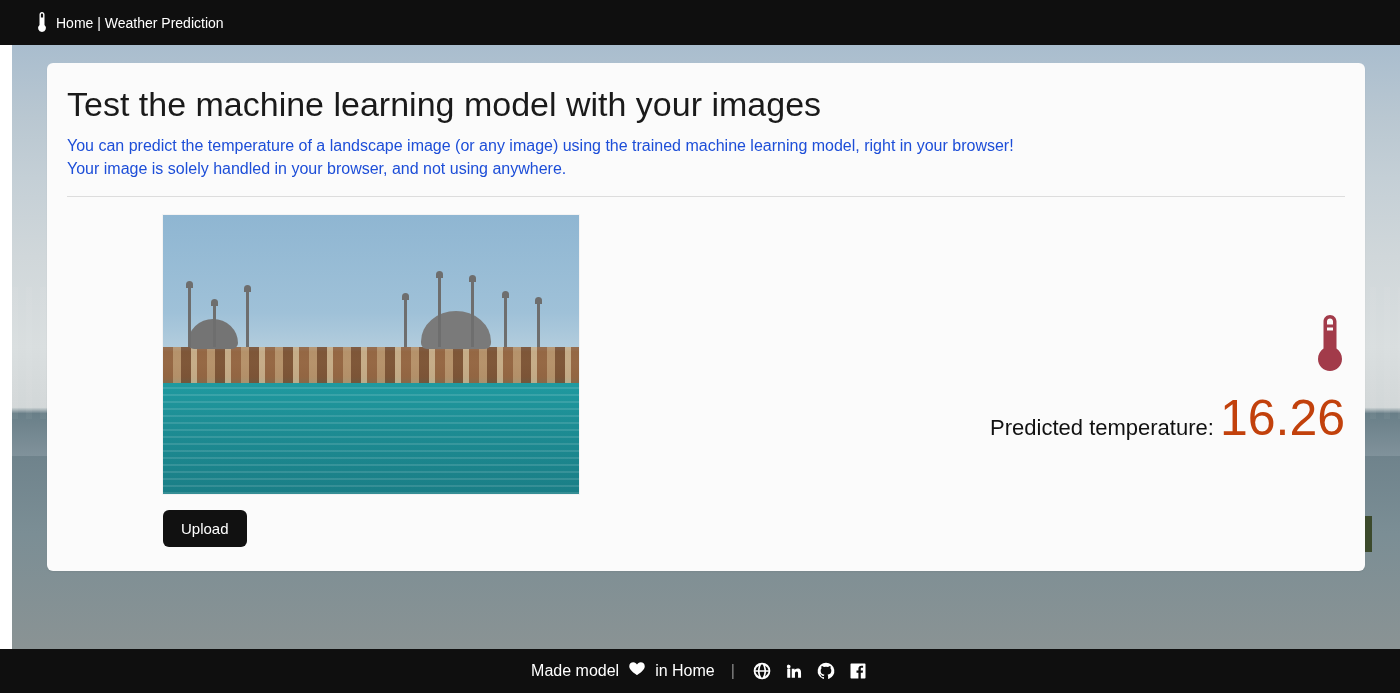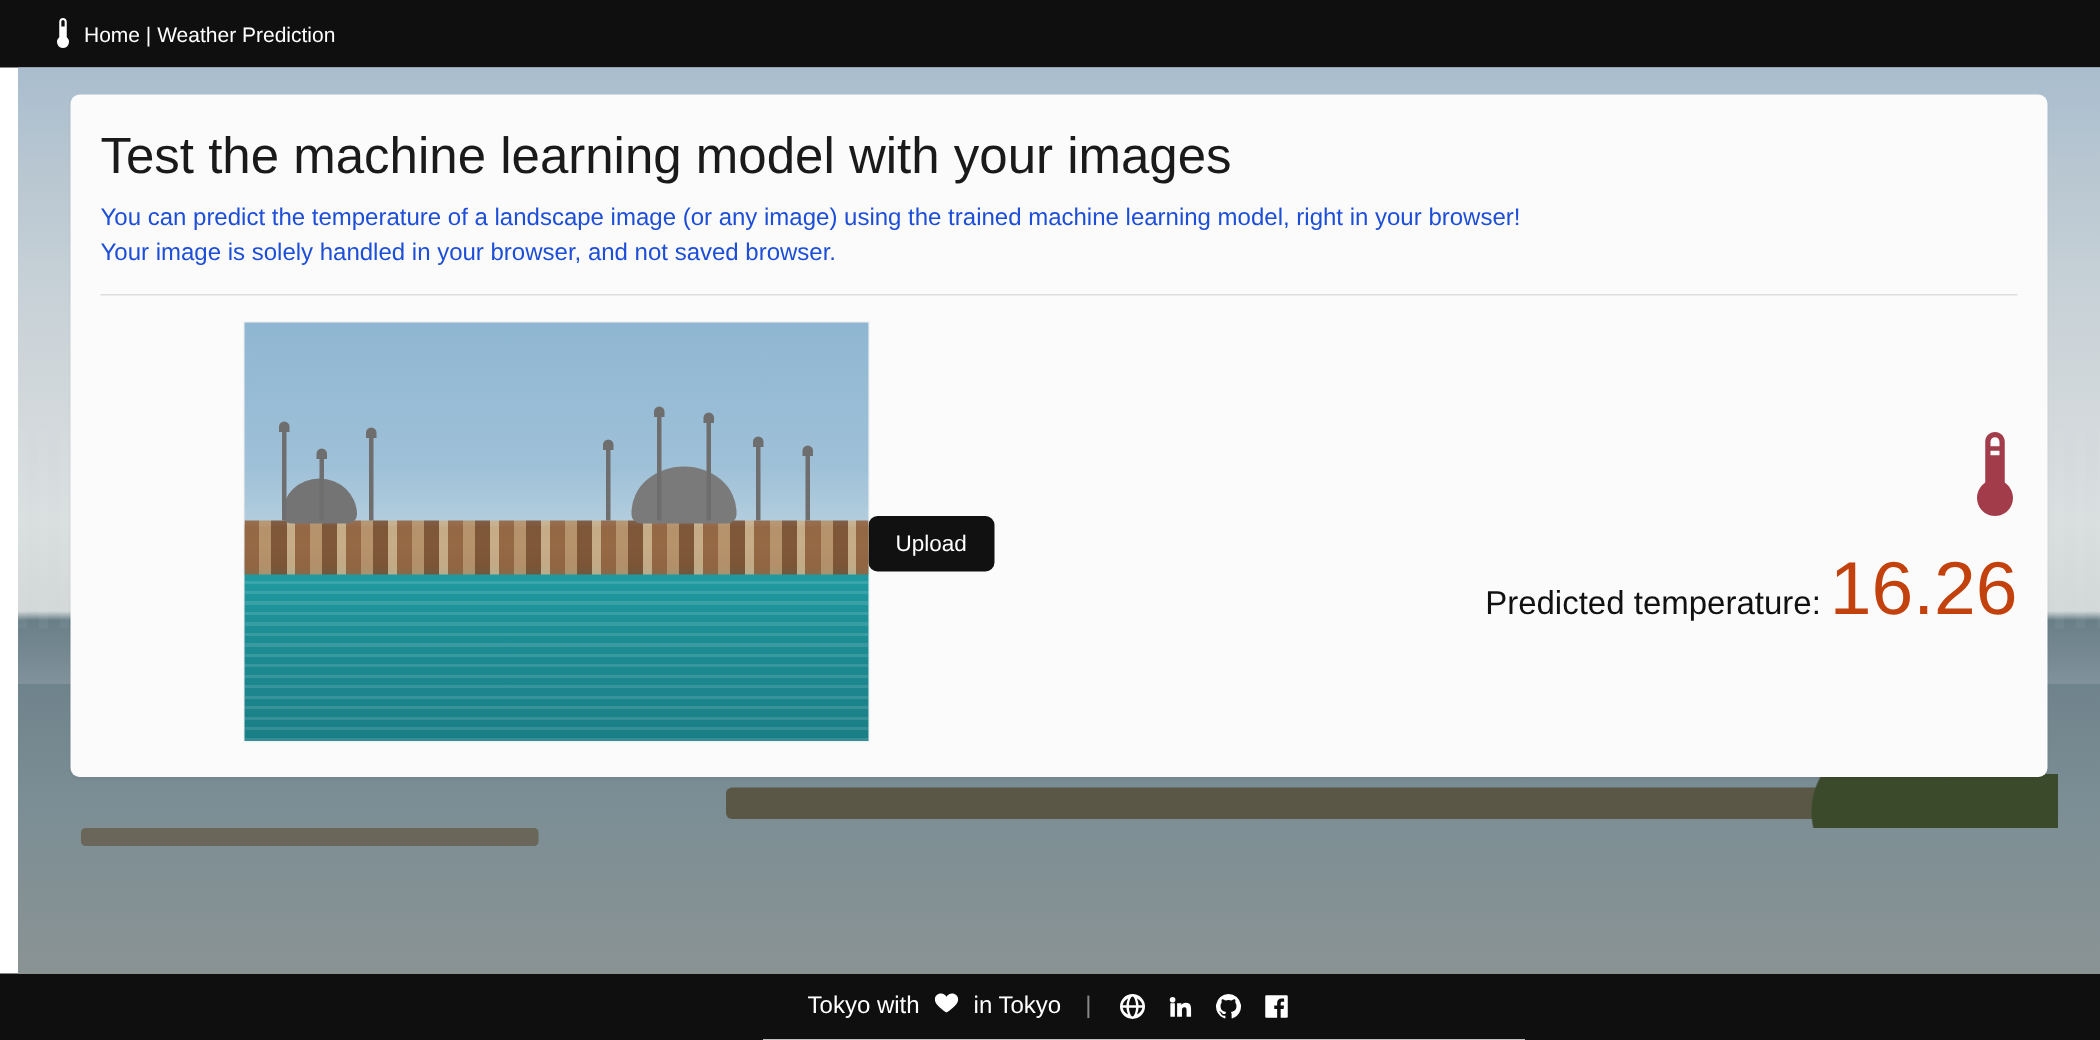--- a/index.html
+++ b/index.html
@@ -77,21 +77,22 @@
       border-top: 1px solid #ddd;
       margin: 16px 0 18px 0;
     }
     .row {
       display: flex;
       align-items: stretch;
     }
     .left-col {
       flex: 0 0 50%;
       display: flex;
-      align-items: center;
+      flex-direction: column;
+      align-items: flex-start;
       padding-left: 96px;
     }
     .preview {
       width: 416px;
       height: 279px;
       position: relative;
       overflow: hidden;
       background: linear-gradient(to bottom,
         #8fb6d2 0%, #9fc1d8 35%, #b3cddd 48%,
         #a18f6e 49%, #b49d7a 53%, #8c7a5e 58%,
@@ -174,21 +175,21 @@
 <div class="bg-area">
   <div class="skyline"></div>
   <div class="water"></div>
   <div class="island1"></div>
   <div class="island2"></div>
   <div class="trees"></div>
 
   <div class="card">
     <h1>Test the machine learning model with your images</h1>
     <p class="desc">You can predict the temperature of a landscape image (or any image) using the trained machine learning model, right in your browser!</p>
-    <p class="desc">Your image is solely handled in your browser, and not saved browser.</p>
+    <p class="desc">Your image is solely handled in your browser, and not using anywhere.</p>
     <hr>
     <div class="row">
       <div class="left-col">
         <div class="preview">
           <div class="city"></div>
           <div class="dome dome2"></div>
           <div class="dome"></div>
           <div class="spire sp1"></div>
             <div class="spire sp2"></div>
             <div class="spire sp3"></div>
@@ -210,27 +211,27 @@
         <div class="pred-line">
           <span class="pred-label">Predicted temperature:</span>
           <span class="pred-value">16.26</span>
         </div>
       </div>
     </div>
   </div>
 </div>
 
 <div class="footer">
-  <span>Tokyo with</span>
+  <span>Made model</span>
   <span class="heart">
     <svg width="16" height="16" viewBox="0 0 24 24">
         <path d="M12 21s-8.5-5.2-11-10.3C-1 6 2 2 6.5 2 9 2 11 3.7 12 5.3 13 3.7 15 2 17.5 2 22 2 25 6 23 10.7 20.5 15.8 12 21 12 21z"></path>
       </svg>
   </span>
-  <span>in Tokyo</span>
+  <span>in Home</span>
   <span class="sep">|</span>
   <a class="ficon">
     <svg width="20" height="20" viewBox="0 0 24 24">
         <path d="M12 2a10 10 0 100 20 10 10 0 000-20zm7.9 9h-3.03a16 16 0 00-1.3-5.45A8.03 8.03 0 0119.9 11zM12 4c1 0 2.47 2.6 2.86 7H9.14C9.53 6.6 11 4 12 4zM8.43 5.55A16 16 0 007.13 11H4.1a8.03 8.03 0 014.33-5.45zM4.1 13h3.03a16 16 0 001.3 5.45A8.03 8.03 0 014.1 13zM12 20c-1 0-2.47-2.6-2.86-7h5.72C14.47 17.4 13 20 12 20zm3.57-1.55A16 16 0 0016.87 13h3.03a8.03 8.03 0 01-4.33 5.45z"></path>
       </svg>
   </a>
   <a class="ficon">
     <svg width="18" height="18" viewBox="0 0 24 24">
         <path d="M4.98 3.5a2.5 2.5 0 11-.02 5.001A2.5 2.5 0 014.98 3.5zM3 9h4v12H3zM9 9h3.8v1.7h.05c.53-.95 1.83-1.95 3.77-1.95 4.03 0 4.78 2.5 4.78 5.75V21h-4v-5.4c0-1.3-.03-2.97-1.9-2.97-1.9 0-2.2 1.4-2.2 2.87V21H9z"></path>
       </svg>

